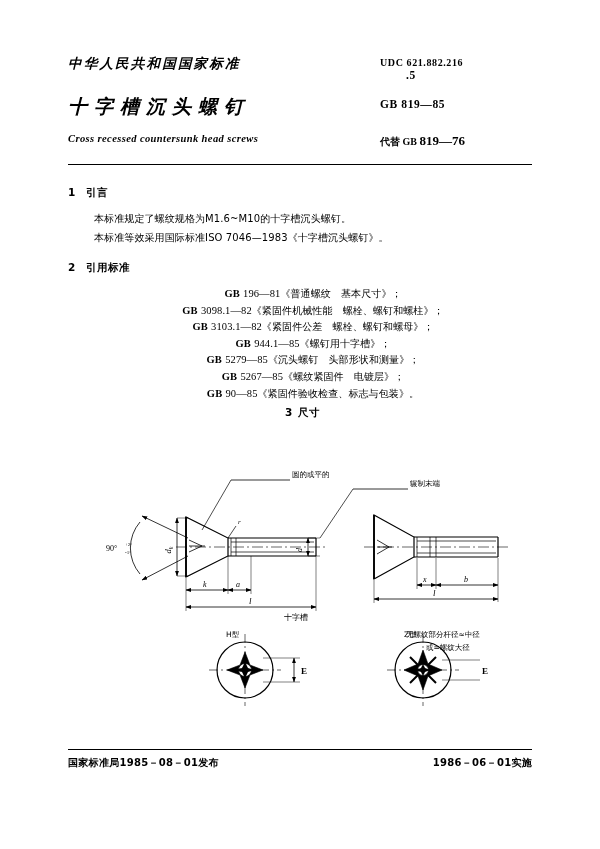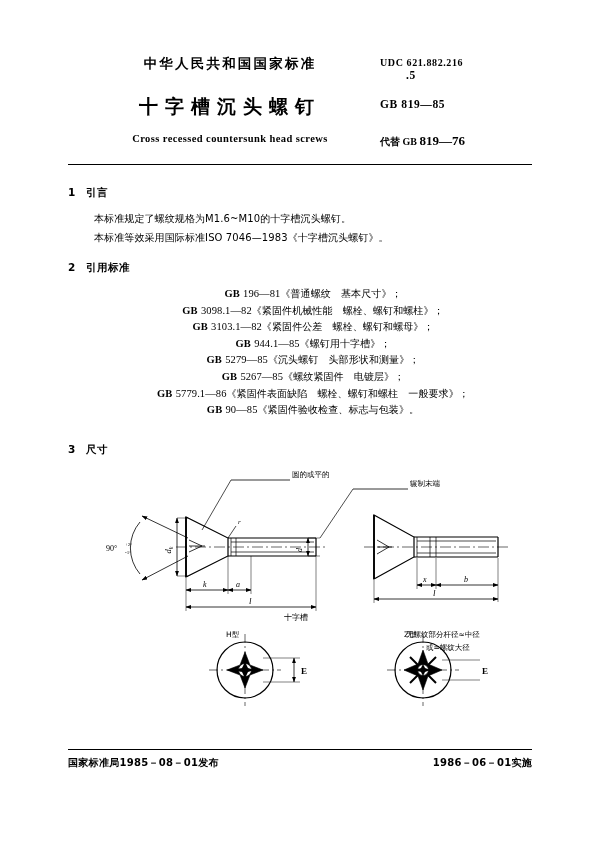--- a/index.html
+++ b/index.html
@@ -26,24 +26,24 @@
   
   .header {
     position: absolute;
     left: 68px;
     top: 55px;
     width: 464px;
     height: 100px;
   }
   .hdr-left {
     position: absolute;
-    left: 12px;
+    left: 0;
     top: 0;
     width: 300px;
-    text-align: center;
+    font-style: italic;
   }
   .nat-std {
     font-family: "DejaVu Sans", sans-serif;
     font-size: 13.5px;
     font-weight: bold;
     letter-spacing: 2.2px;
     white-space: nowrap;
   }
   .main-title {
     font-family: "DejaVu Sans", sans-serif;
@@ -149,21 +149,22 @@
     font-family: "Liberation Serif", serif;
     font-size: 10.5px;
     font-weight: bold;
   }
   .ref-item .num {
     font-family: "Liberation Serif", serif;
     font-size: 10.5px;
     font-weight: normal;
   }
   .sec3 {
-    margin-top: 24px;
+    margin-top: 4px;
+    text-align: center;
   }
 
   
   .figure {
     position: absolute;
     left: 68px;
     top: 452px;
     width: 464px;
     height: 290px;
   }
@@ -256,24 +257,20 @@
         <span class="code">GB</span>
         <span class="num">944.1—85</span><span>《螺钉用十字槽》；</span>
       </div>
       <div class="ref-item">
         <span class="code">GB</span>
         <span class="num">5279—85</span><span>《沉头螺钉　头部形状和测量》；</span>
       </div>
       <div class="ref-item">
         <span class="code">GB</span>
         <span class="num">5267—85</span><span>《螺纹紧固件　电镀层》；</span>
-      </div>
-      <div class="ref-item">
-        <span class="code">GB</span>
-        <span class="num">5779.1—86</span><span>《紧固件表面缺陷　螺栓、螺钉和螺柱　一般要求》；</span>
       </div>
       <div class="ref-item">
         <span class="code">GB</span>
         <span class="num">90—85</span><span>《紧固件验收检查、标志与包装》。</span>
       </div>
     </div>
 
     <div class="sec-head sec3">
       <span class="num">3</span><span>尺寸</span>
     </div>

